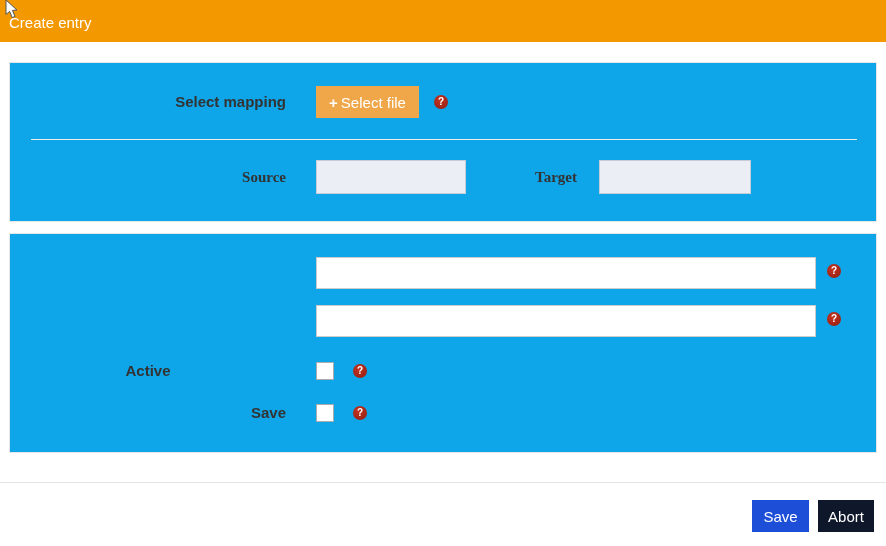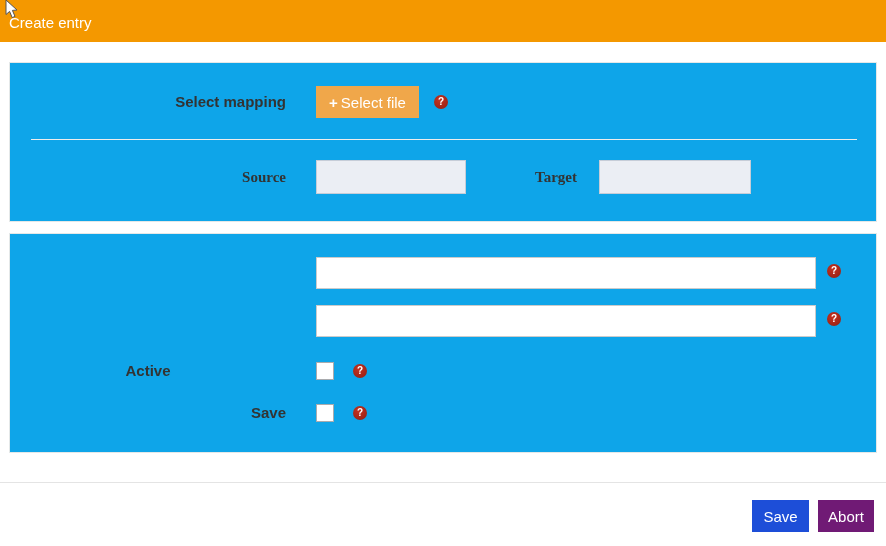--- a/index.html
+++ b/index.html
@@ -29,21 +29,21 @@
 
   .input-disabled { position: absolute; height: 34px; background: #ebeef4; border: 1px solid #c6cdd8; font-size: 14px; padding: 0 6px; color: #333; }
   .input-text { position: absolute; height: 32px; background: #fff; border: 1px solid #cbcbcb; font-size: 14px; padding: 0 6px; color: #333; font-family: "Liberation Sans", sans-serif; }
 
   .checkbox { position: absolute; left: 306px; width: 18px; height: 18px; appearance: none; -webkit-appearance: none; background: #fff; border: 1px solid #a9abae; cursor: pointer; }
 
   .footer-divider { position: absolute; left: 0; top: 482px; width: 886px; height: 0; border-top: 1px solid #e4e4e4; }
 
   .btn-footer { position: absolute; top: 500px; height: 32px; font-size: 15px; }
   .btn-save { left: 752px; width: 57px; background: #1d4ed8; }
-  .btn-abort { left: 818px; width: 56px; background: #701a75; }
+  .btn-abort { left: 818px; width: 56px; background: #0f172a; }
 
   .lh32 { height: 32px; line-height: 32px; }
   .lh34 { height: 34px; line-height: 34px; font-family: Liberation Serif, serif; }
 </style>
 </head>
 <body>
 
 <div class="stage">
 
   <div class="header">

